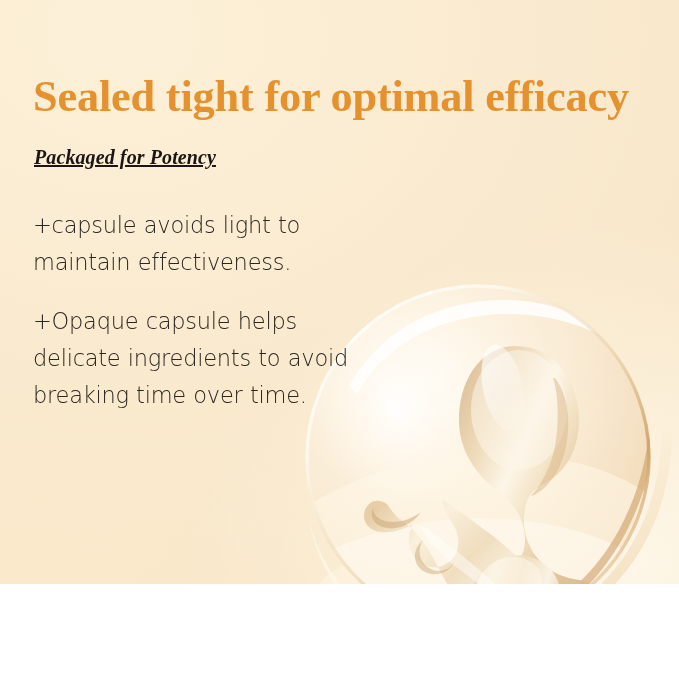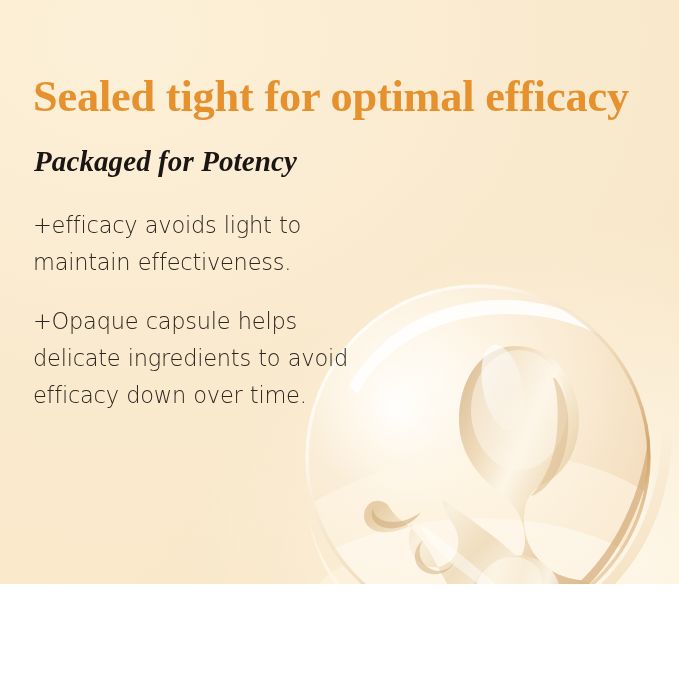--- a/index.html
+++ b/index.html
@@ -58,25 +58,26 @@
   }
 
   .subhead {
     position: absolute;
     left: 1px;
     top: 146px;
     margin: 0;
     font-family: "Liberation Serif", "DejaVu Serif", serif;
     font-weight: 700;
     font-style: italic;
-    font-size: 29px;
+    font-size: 20px;
     line-height: 1.1;
     letter-spacing: .1px;
     color: #1b1613;
     white-space: nowrap;
+    text-decoration: underline;
   }
 
   .body-block {
     position: absolute;
     left: 0;
     top: 207px;
     width: 330px;
   }
   .para {
     margin: 0 0 22px 0;
@@ -270,19 +271,19 @@
     </svg>
   </div>
 
   <div class="text-col">
 
     <h1 class="headline">Sealed tight for optimal efficacy</h1>
 
     <h2 class="subhead">Packaged for Potency</h2>
 
     <div class="body-block">
-      <p class="para">+efficacy avoids light to maintain effectiveness.</p>
-      <p class="para">+Opaque capsule helps delicate ingredients to avoid efficacy down over time.</p>
+      <p class="para">+capsule avoids light to maintain effectiveness.</p>
+      <p class="para">+Opaque capsule helps delicate ingredients to avoid breaking time over time.</p>
     </div>
 
   </div>
 
 </div>
 
 </body></html>

